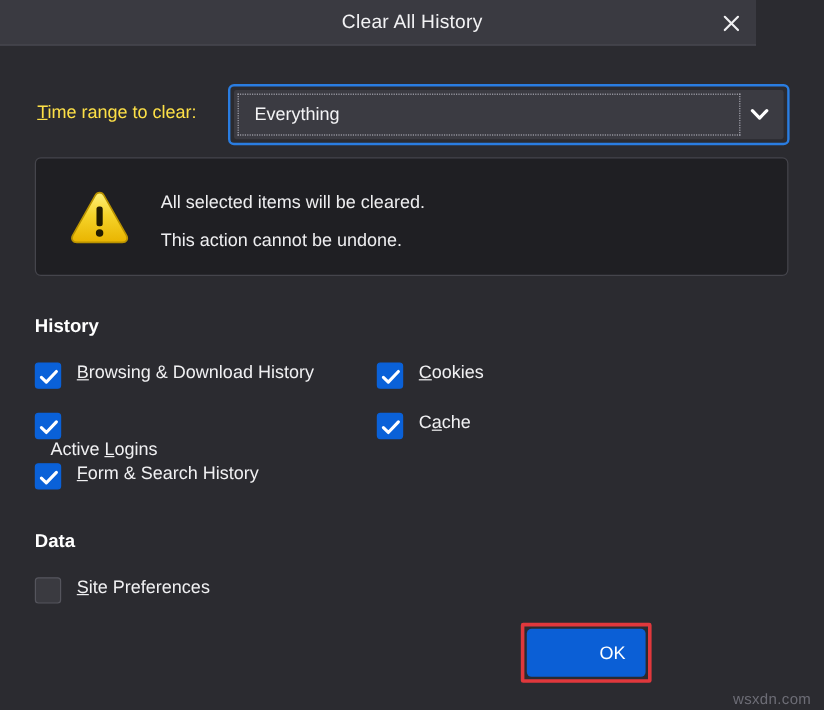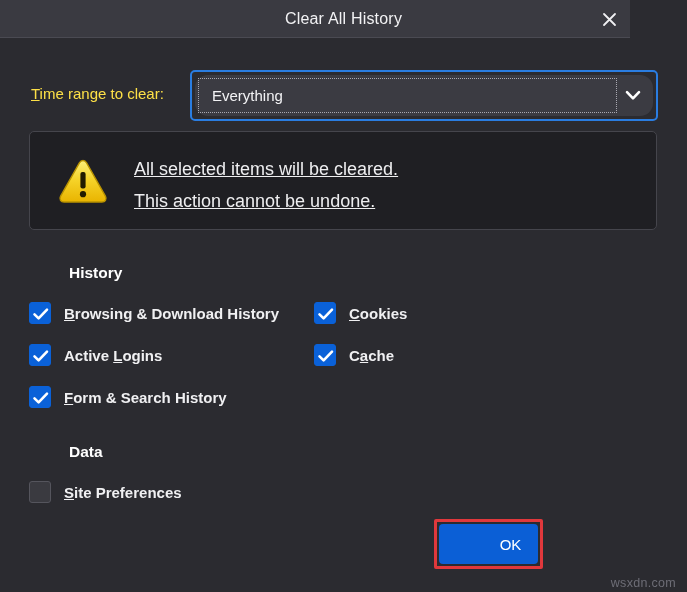--- a/index.html
+++ b/index.html
@@ -74,21 +74,21 @@
     border-radius: 5px;
     padding: 3px;
     background: #2b2b30;
   }
   .dropdown {
     position: relative;
     width: 100%;
     height: 100%;
     box-sizing: border-box;
     background: #3b3b42;
-    border-radius: 13px;
+    border-radius: 2px;
     cursor: pointer;
     text-align: center;
   }
   .dropdown-focus {
     position: absolute;
     left: 3px; top: 3px; right: 36px; bottom: 3px;
     border: 1px dotted #a9a9b2;
     box-sizing: border-box;
     pointer-events: none;
   }
@@ -129,44 +129,40 @@
     top: 23px;
     width: 52px;
     height: 52px;
   }
   .warning-lines {
     position: absolute;
     left: 104px;
     top: 21px;
   }
   .warning-line {
-    font-size: 18px;
+    font-size: 15px;
     color: #eeeef0;
     line-height: 32px;
     white-space: nowrap;
-    text-decoration: underline;
   }
 
   
   .section-title {
     position: absolute;
     font-size: 15.5px;
     font-weight: bold;
     color: #ffffff;
-    margin-left: 40px;
   }
   #history-title { left: 29px; top: 264px; }
   #data-title    { left: 29px; top: 443px; }
 
   .cb-row {
     position: absolute;
     display: flex;
-    align-items: center;
     cursor: pointer;
-    font-weight: bold;
   }
   .cb-box {
     width: 22px;
     height: 22px;
     box-sizing: border-box;
     border-radius: 3px;
     flex: 0 0 auto;
     position: relative;
   }
   .cb-box.checked {
@@ -297,21 +293,21 @@
 
   <div class="cb-row" style="left:314px; top:302px;">
     <span class="cb-box checked">
       <svg width="18" height="16" viewBox="0 0 18 16" aria-hidden="true">
           <path d="M2.5 8.4 L6.6 12.4 L15 3.6" stroke="#ffffff" stroke-width="2.6" fill="none" stroke-linecap="round" stroke-linejoin="round"></path>
         </svg>
     </span>
     <span class="cb-label"><span class="ak">C</span><span>ookies</span></span>
   </div>
 
-  <div class="cb-row" style="left:29px; top:344px;">
+  <div class="cb-row" style="left:29px; top:344px;flex-direction:column;">
     <span class="cb-box checked">
       <svg width="18" height="16" viewBox="0 0 18 16" aria-hidden="true">
           <path d="M2.5 8.4 L6.6 12.4 L15 3.6" stroke="#ffffff" stroke-width="2.6" fill="none" stroke-linecap="round" stroke-linejoin="round"></path>
         </svg>
     </span>
     <span class="cb-label"><span>Active </span><span class="ak">L</span><span>ogins</span></span>
   </div>
 
   <div class="cb-row" style="left:314px; top:344px;">
     <span class="cb-box checked">

